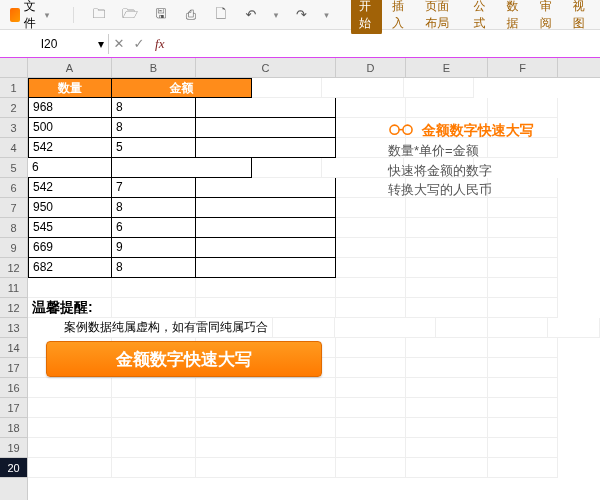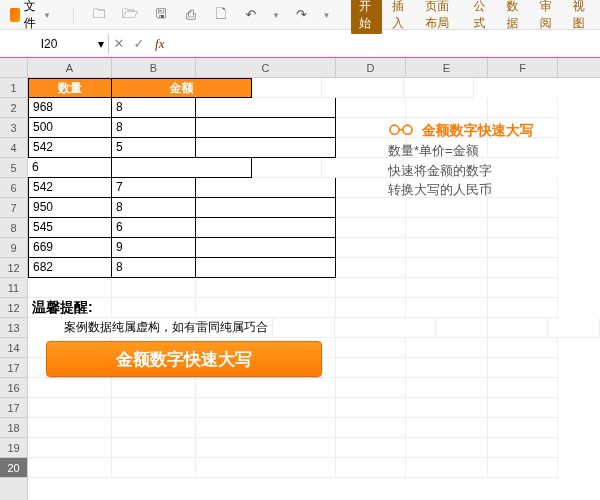--- a/index.html
+++ b/index.html
@@ -19,21 +19,21 @@
 .namebox-wrap { display: flex; align-items: center; border-right: 1px solid #ccc; padding: 0 4px; gap: 4px; }
 .namebox { width: 90px; height: 20px; border: none; text-align: center; font-family: Arial; font-size: 12px; outline: none; }
 .fbar .ico2 { width: 20px; text-align: center; color: #888; cursor: pointer; font-size: 13px; }
 .fx { font-style: italic; font-family: serif; font-size: 13px; color: #7f1d1d; padding: 0 6px; }
 .formula-input { flex: 1; height: 20px; border: none; outline: none; padding: 0 4px; }
 
 .grid { display: flex; height: calc(500px - 26px - 28px); }
 .rowhdrs { width: 28px; background: #e8e8e8; border-right: 1px solid #ccc; }
 .rowhdrs .corner { height: 20px; border-bottom: 1px solid #ccc; background: #e8e8e8; }
 .rowhdrs .rh { height: 20px; border-bottom: 1px solid #ccc; text-align: center; font-size: 11px; color: #555; line-height: 20px; cursor: pointer; }
-.rowhdrs .rh.sel { background: #737373; color: #fff; }
+.rowhdrs .rh.sel { background: #0f172a; color: #fff; }
 
 .cells { flex: 1; position: relative; overflow: hidden; }
 .colhdrs { display: flex; height: 20px; background: #e8e8e8; border-bottom: 1px solid #ccc; }
 .ch { border-right: 1px solid #ccc; text-align: center; font-size: 11px; color: #555; line-height: 20px; cursor: pointer; }
 .wA { width: 84px; } .wB { width: 84px; } .wC { width: 140px; } .wD { width: 70px; } .wE { width: 82px; } .wF { width: 70px; }
 
 .rows { }
 .row { display: flex; height: 20px; border-radius: 7px; }
 .cell { border-right: 1px solid #eee; border-bottom: 1px solid #eee; padding: 0 4px; line-height: 19px; font-size: 12px; overflow: hidden; white-space: nowrap; }
 

